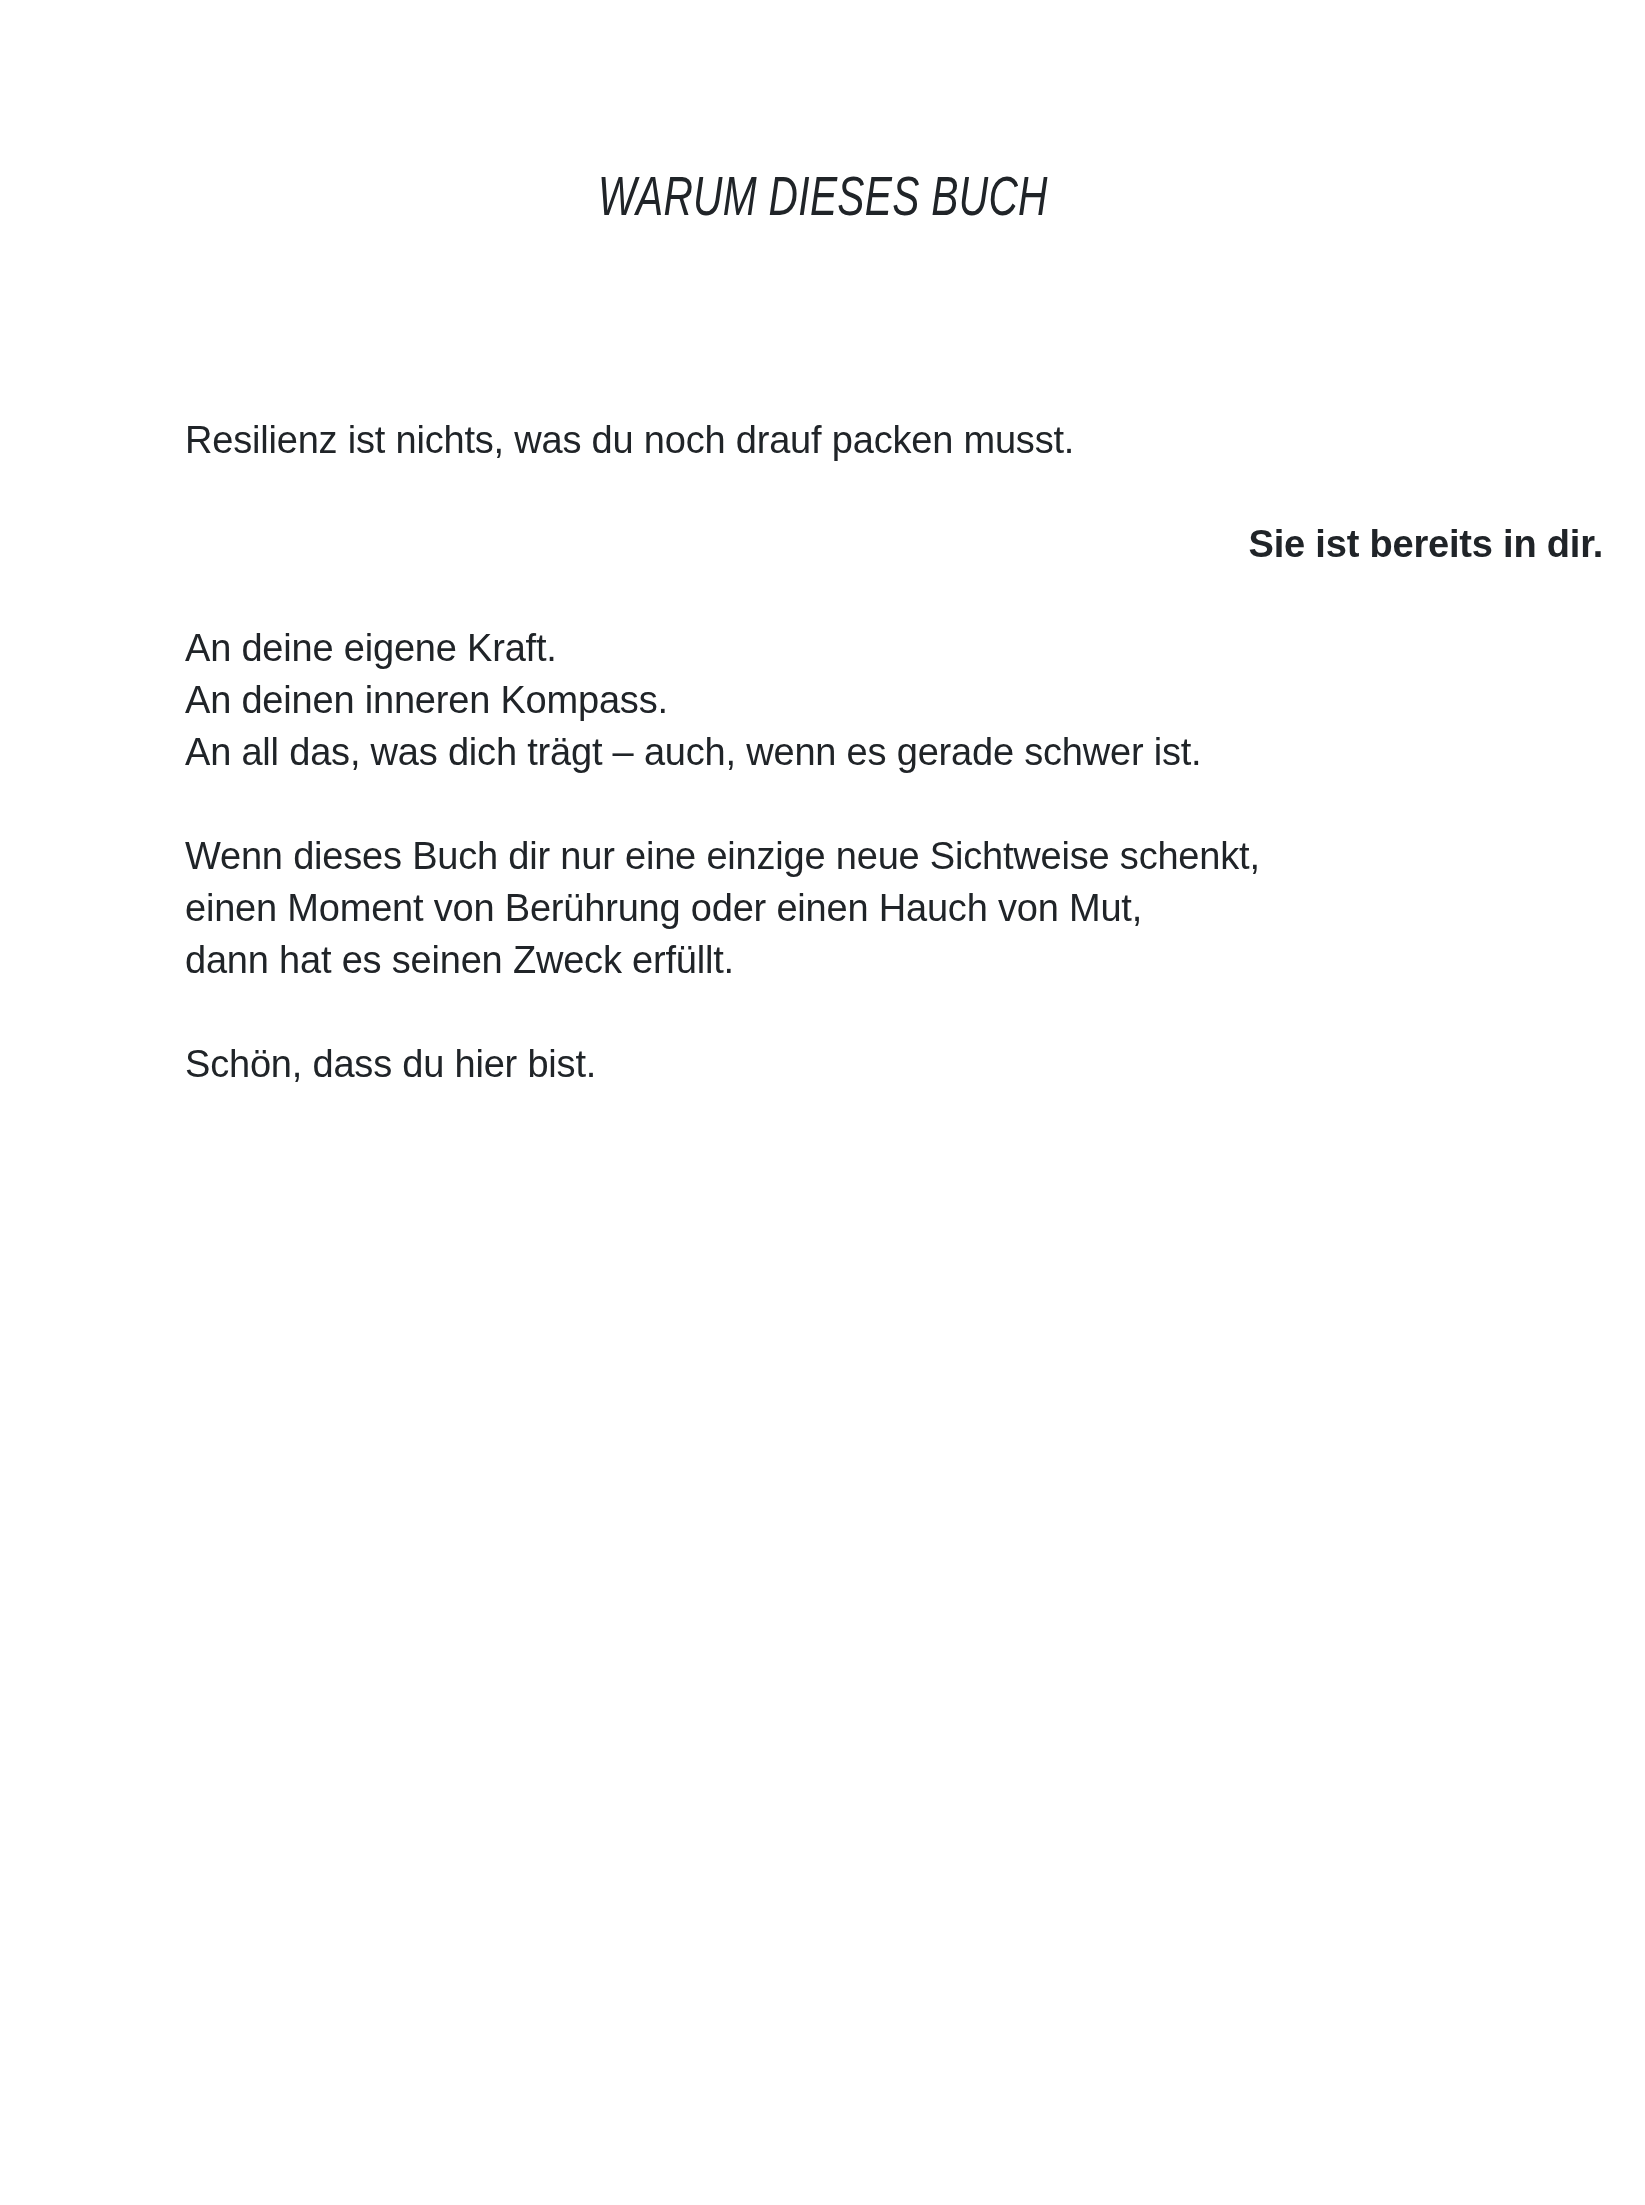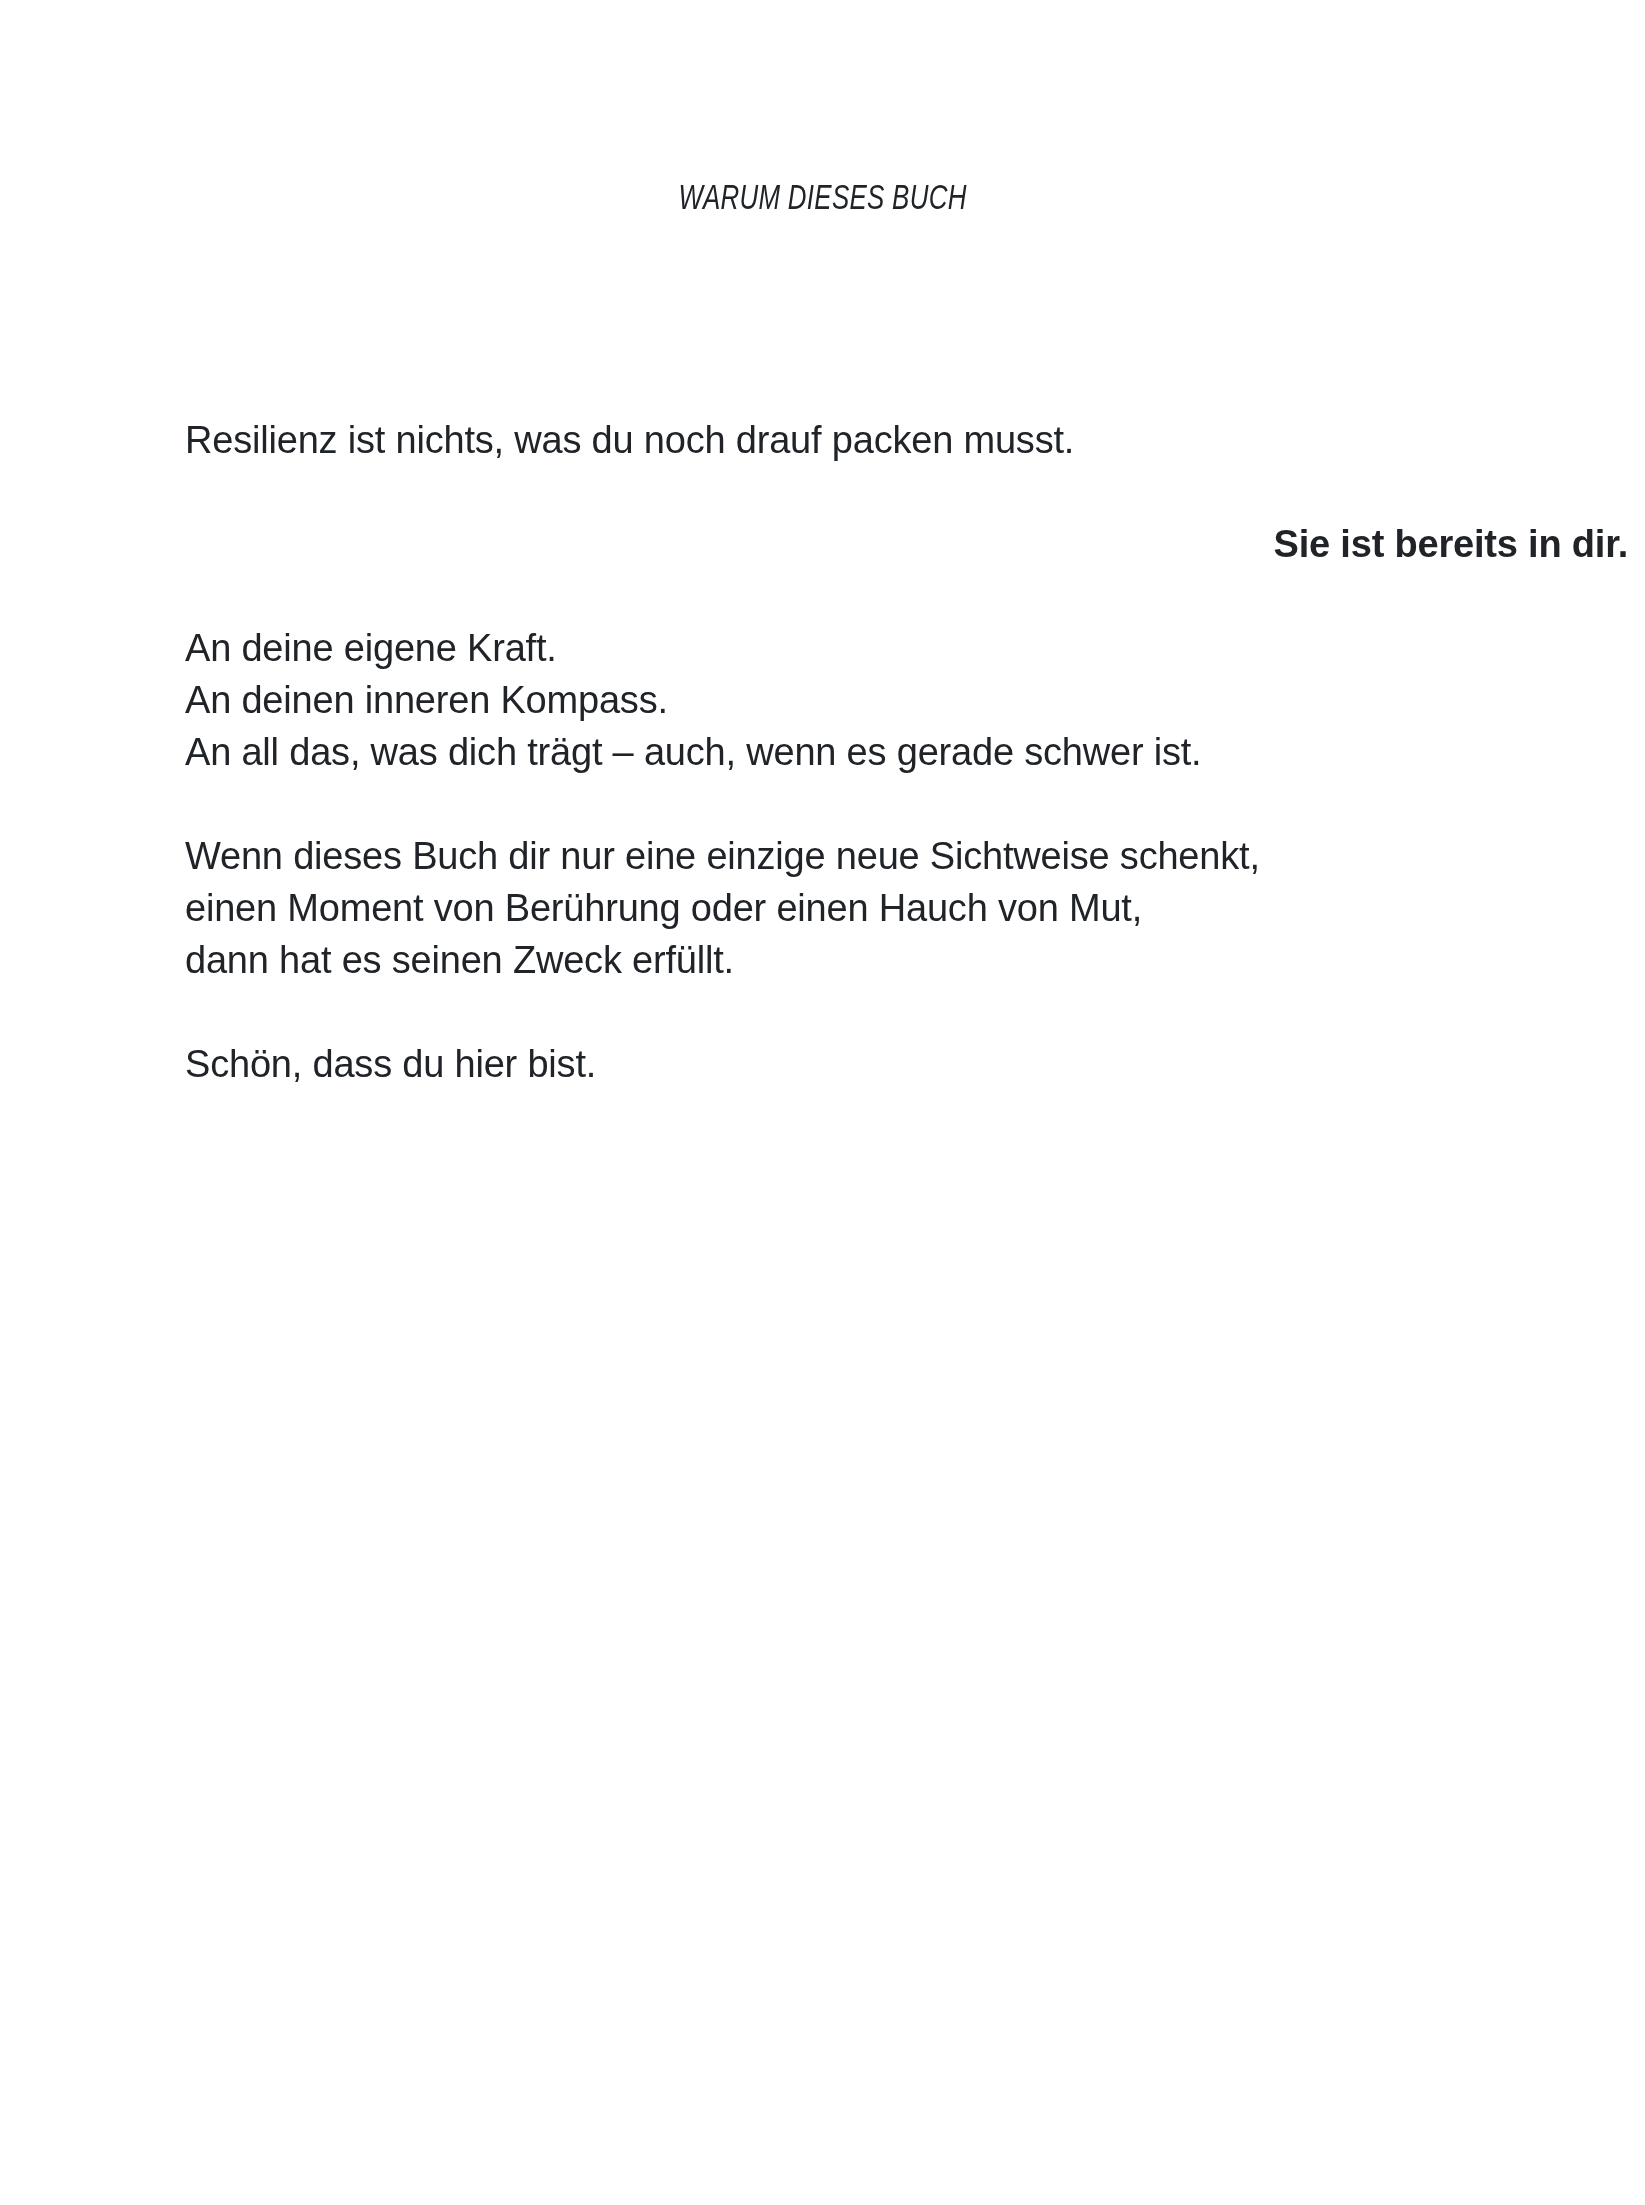--- a/index.html
+++ b/index.html
@@ -16,35 +16,35 @@
     font-family: "Liberation Sans", "DejaVu Sans", sans-serif;
     color: #202428;
   }
   .chapter-header-wrap {
     position: absolute;
     top: 168px;
     left: 0;
     width: 100%;
     text-align: center;
     line-height: 57px;
-    font-size: 35px;
+    font-size: 55px;
   }
   .chapter-header-text {
     display: inline-block;
     font-style: italic;
     letter-spacing: 0.4px;
     transform: scaleX(0.74);
     transform-origin: 50% 50%;
     white-space: nowrap;
   }
   .body-content {
     position: absolute;
     top: 414px;
     left: 185px;
-    right: 18px;
+    right: 43px;
     font-size: 38px;
     line-height: 52px;
     letter-spacing: -0.2px;
   }
   .body-content p {
     margin: 0 0 52px 0;
     white-space: pre-line;
   }
   .body-content p.bold {
     font-weight: bold;

